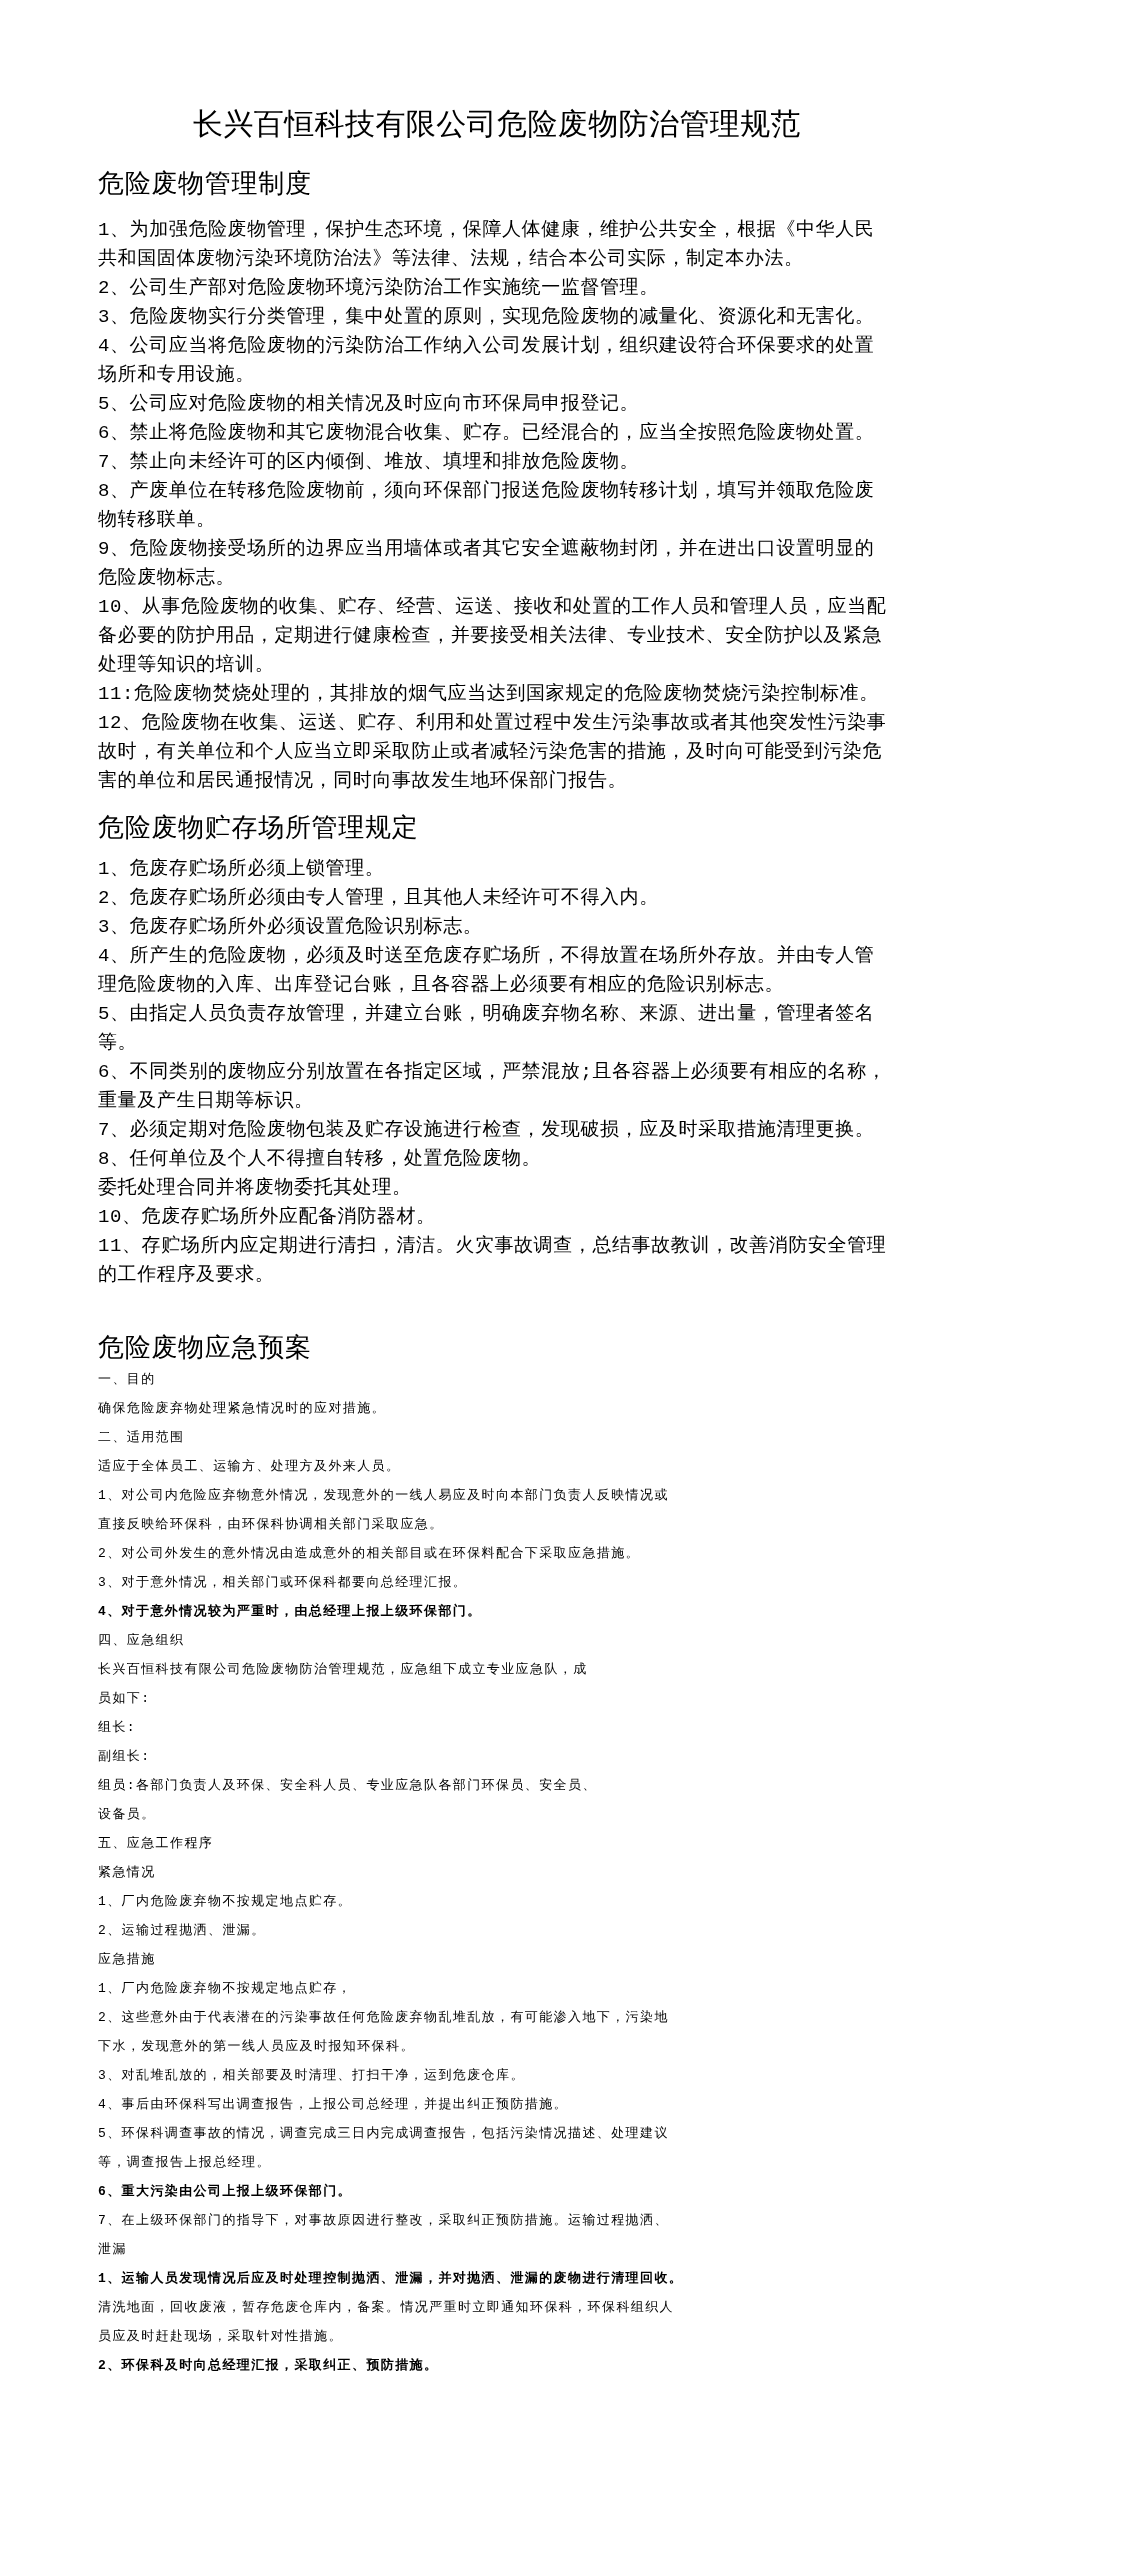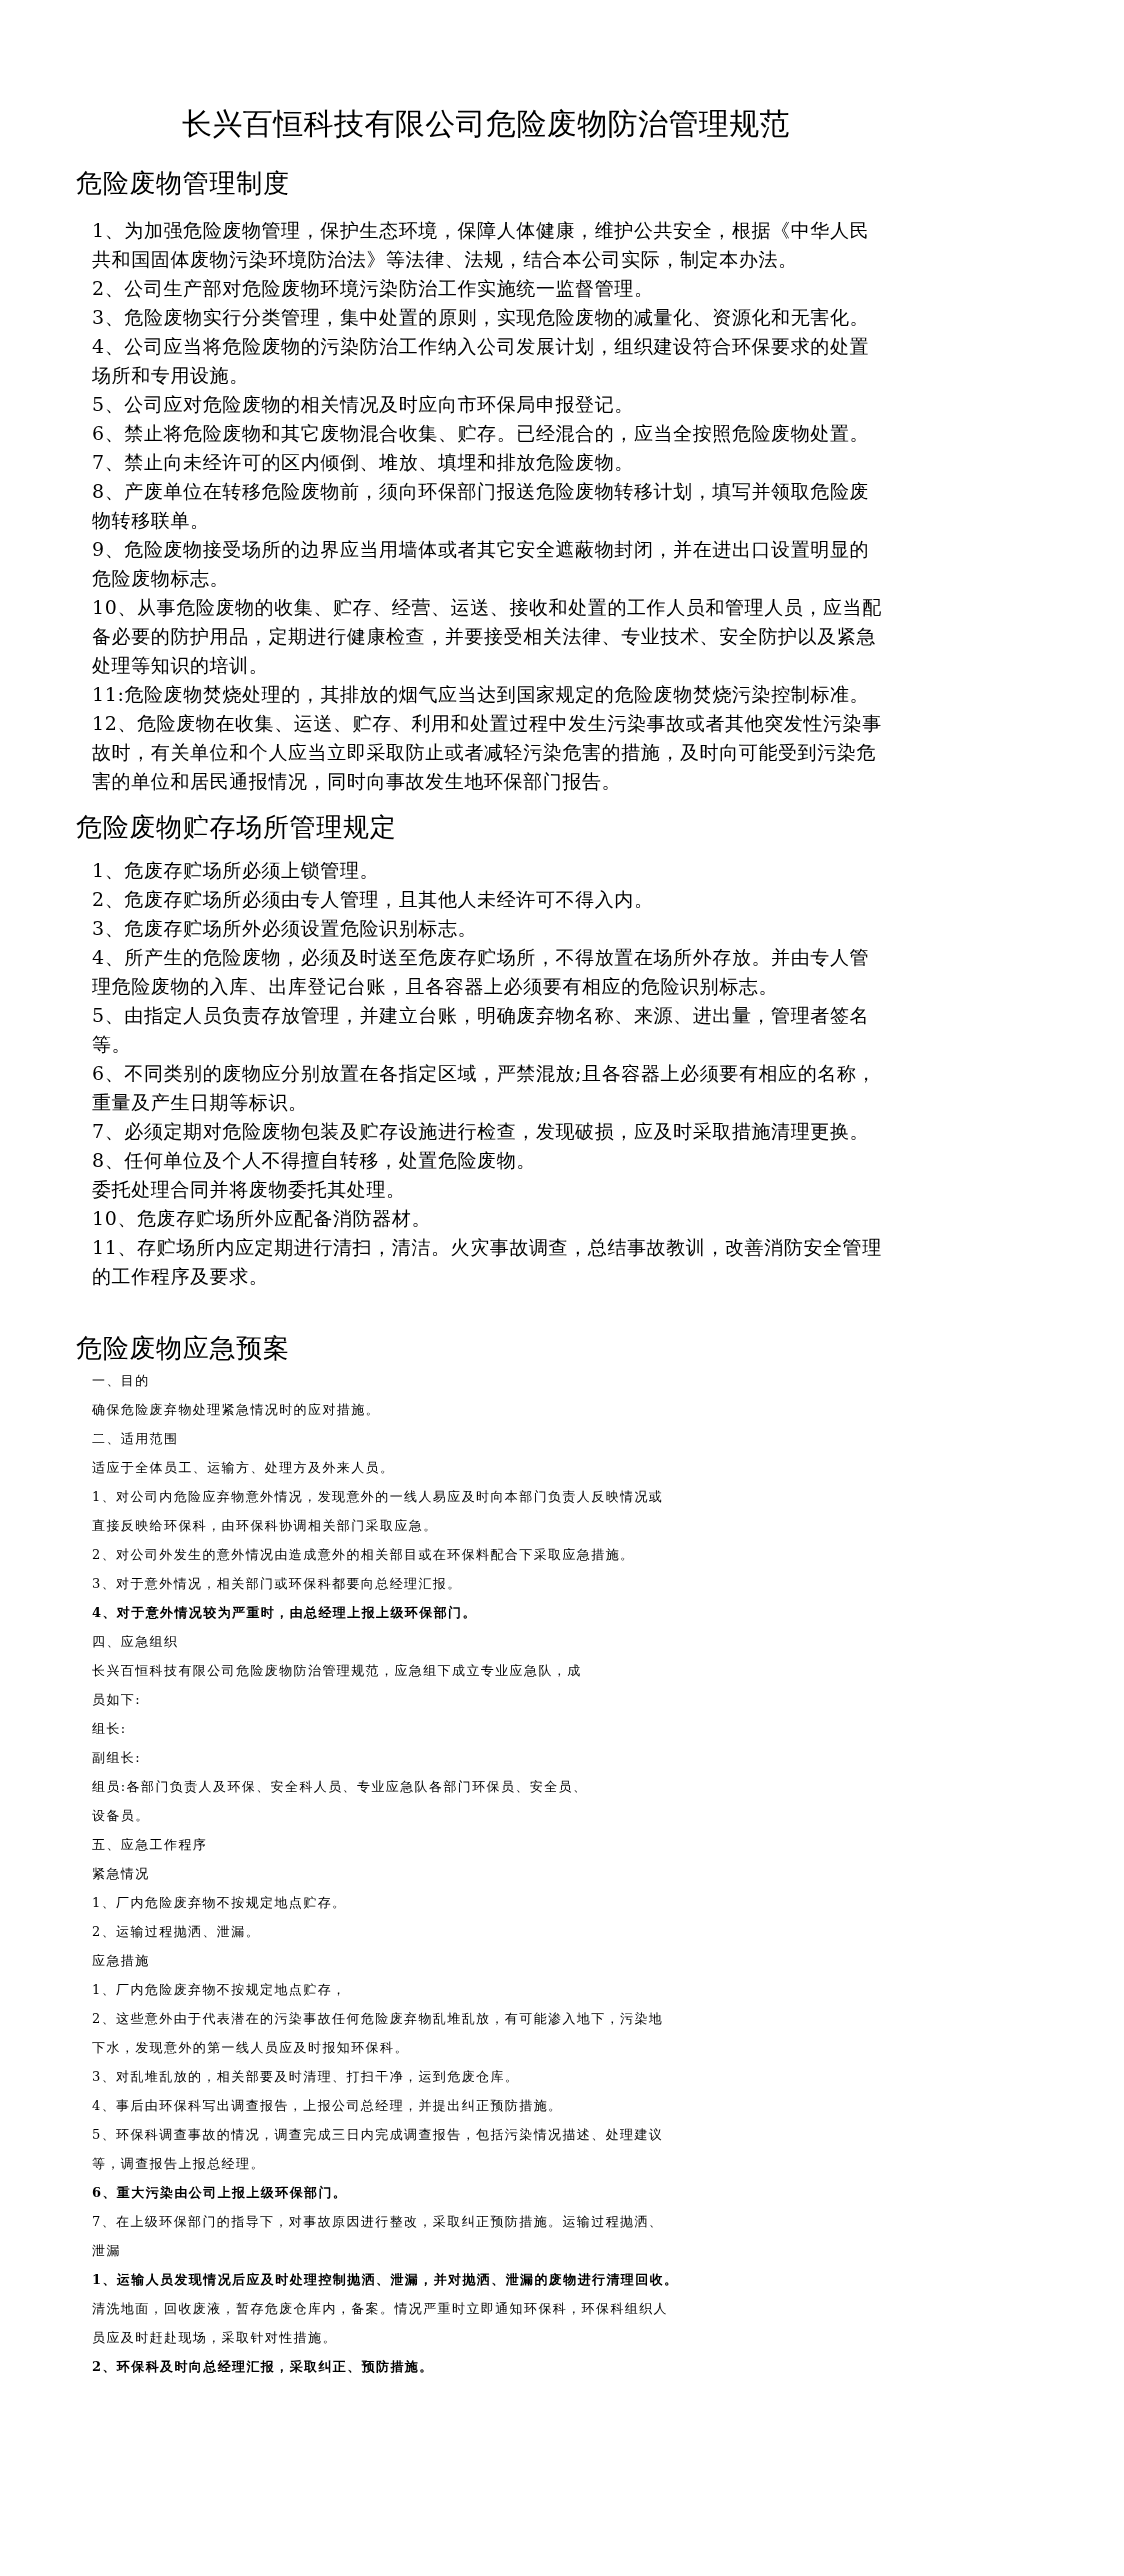--- a/index.html
+++ b/index.html
@@ -9,21 +9,21 @@
   }
   .page {
     position: relative;
     width: 1060px;
     height: 2576px;
     background: #ffffff;
     color: #000000;
     font-family: "DejaVu Serif", "Liberation Serif", serif;
     overflow: hidden;
     box-sizing: border-box;
-    padding: 0 164px 0 76px;
+    padding: 0 164px 0 98px;
   }
   .doc-title {
     margin: 0;
     padding-top: 105px;
     font-size: 30px;
     font-weight: normal;
     text-align: center;
     line-height: 1.25;
     letter-spacing: 0.4px;
     white-space: nowrap;
@@ -32,21 +32,21 @@
     margin: 0;
     font-size: 26px;
     font-weight: normal;
     line-height: 31px;
     letter-spacing: 0.7px;
     white-space: nowrap;
   }
   .heading-0 { margin-top: 25.5px; }
   .heading-1 { margin-top: 15.6px; }
   .heading-2 { margin-top: 42px; }
-  .section-body { margin: 16px; }
+  .section-body { margin: 0; font-family: Liberation Mono, monospace; }
   .section-body-0 { margin-top: 17px; }
   .section-body-1 { margin-top: 12.8px; }
   .section-body-2 { margin-top: 2.1px; }
   .line {
     line-height: 29px;
     white-space: nowrap;
   }
   .body-lg .line {
     font-size: 19px;
     letter-spacing: 0.6px;

